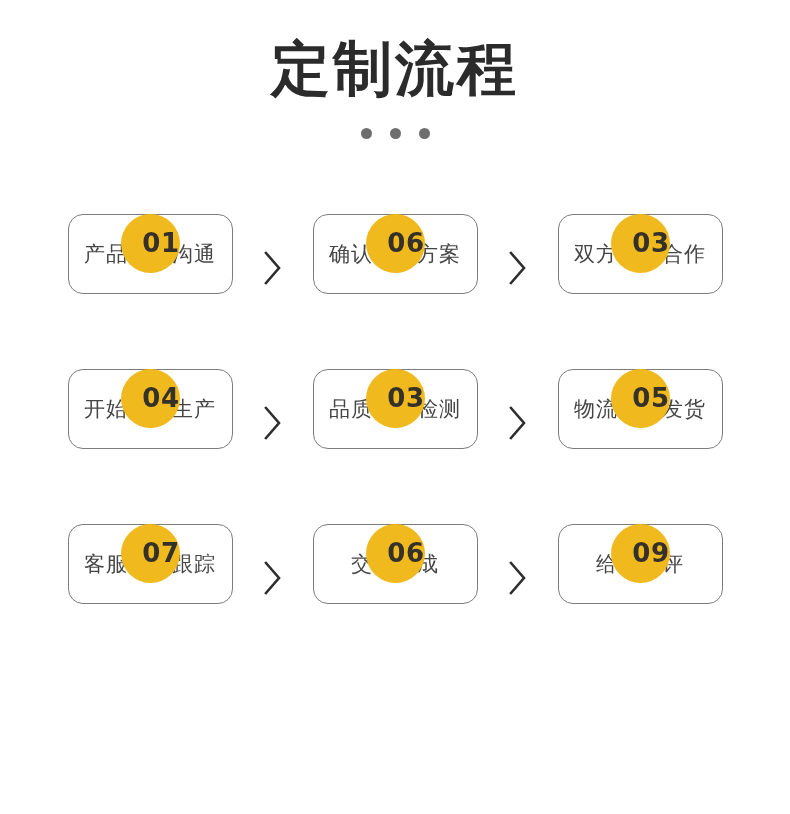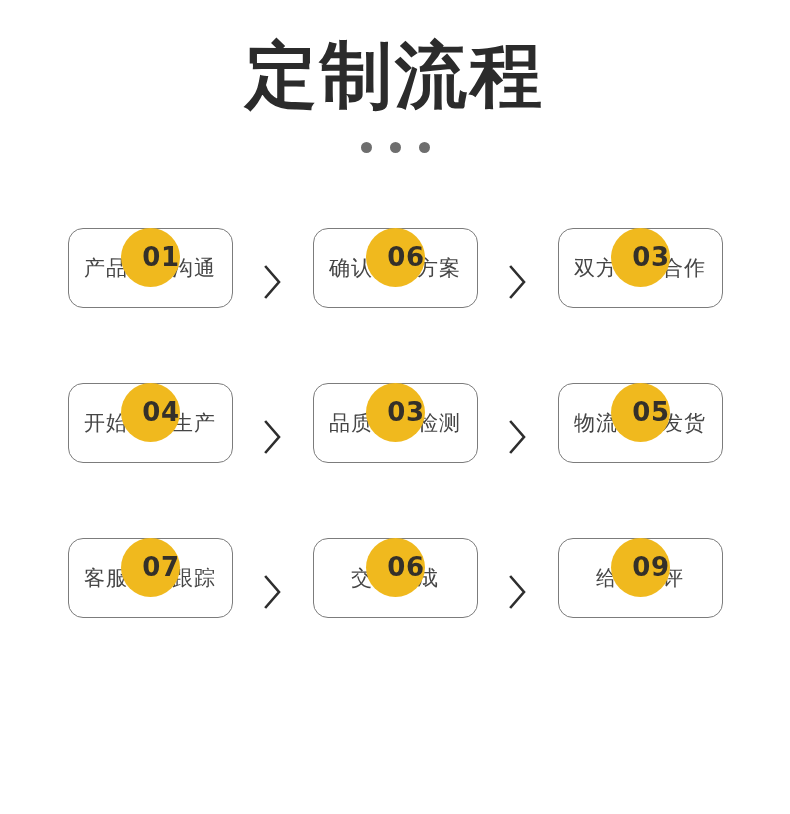--- a/index.html
+++ b/index.html
@@ -15,21 +15,21 @@
     position: relative;
   }
 
   
   .header {
     width: 100%;
     padding-top: 38px;
     text-align: center;
   }
   .page-title {
-    font-size: 72px;
+    font-size: 59px;
     font-weight: 700;
     color: #2b2b2b;
     letter-spacing: 3px;
     line-height: 1.05;
     margin: 0;
     font-family: "DejaVu Sans", "Liberation Sans", sans-serif;
   }
   .dots {
     margin-top: 28px;
     display: flex;

